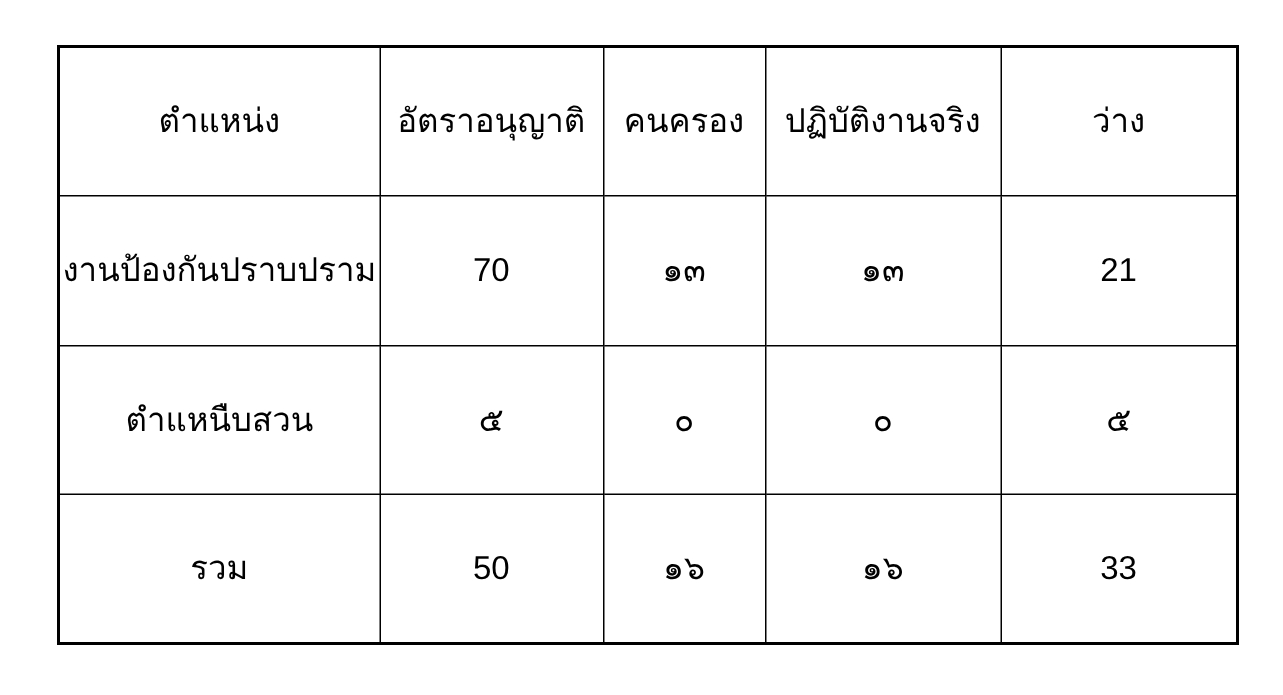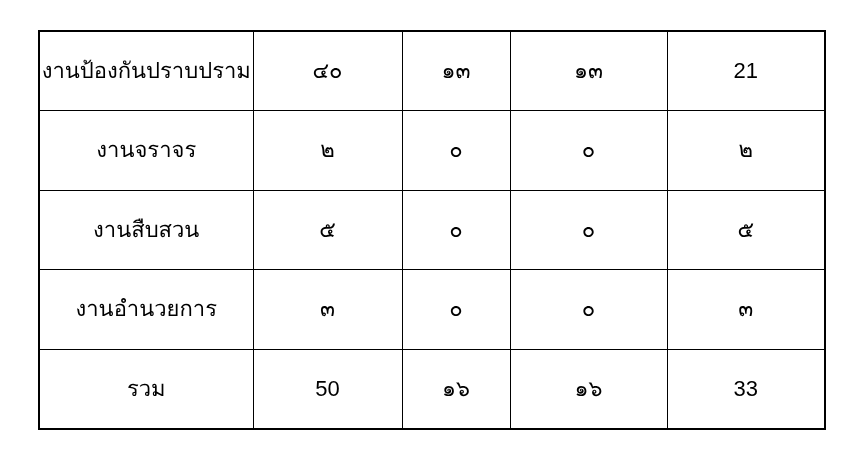--- a/index.html
+++ b/index.html
@@ -53,47 +53,40 @@
 <div class="page">
   <table class="force-table">
     <colgroup>
       <col style="width:214px">
       <col style="width:149px">
       <col style="width:108px">
       <col style="width:157px">
       <col style="width:158px">
     </colgroup>
     <tbody>
+      <tr class="header-row">
+        <th>ตำแหน่ง</th>
+        <th>อัตราอนุญาติ</th>
+        <th>คนครอง</th>
+        <th>ปฏิบัติงานจริง</th>
+        <th>ว่าง</th>
+      </tr>
       <tr class="data-row">
         <td class="label-cell">งานป้องกันปราบปราม</td>
-        <td>๔๐</td>
+        <td>70</td>
         <td>๑๓</td>
         <td>๑๓</td>
         <td>21</td>
       </tr>
       <tr class="data-row">
-        <td class="label-cell">งานจราจร</td>
-        <td>๒</td>
-        <td>๐</td>
-        <td>๐</td>
-        <td>๒</td>
-      </tr>
-      <tr class="data-row">
-        <td class="label-cell">งานสืบสวน</td>
+        <td class="label-cell">ตำแหนืบสวน</td>
         <td>๕</td>
         <td>๐</td>
         <td>๐</td>
         <td>๕</td>
-      </tr>
-      <tr class="data-row">
-        <td class="label-cell">งานอำนวยการ</td>
-        <td>๓</td>
-        <td>๐</td>
-        <td>๐</td>
-        <td>๓</td>
       </tr>
       <tr class="data-row">
         <td class="label-cell">รวม</td>
         <td>50</td>
         <td>๑๖</td>
         <td>๑๖</td>
         <td>33</td>
       </tr>
     </tbody>
   </table>

